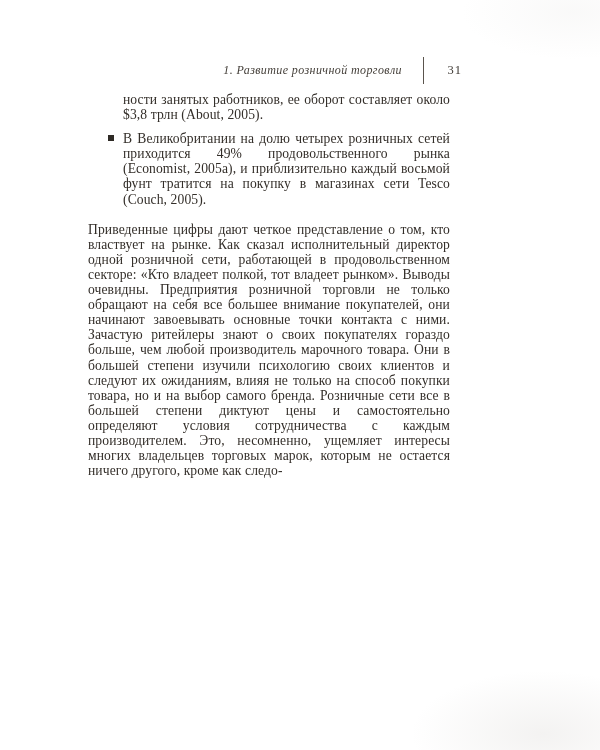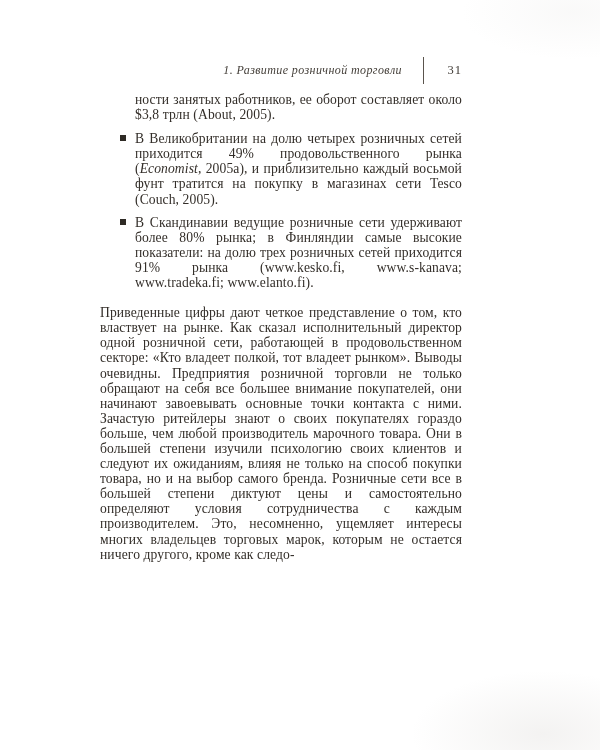--- a/index.html
+++ b/index.html
@@ -47,21 +47,21 @@
   .page-number {
     font-size: 12.5px;
     color: #3c3732;
     min-width: 24px;
     text-align: right;
     letter-spacing: 1px;
   }
 
   .body-text {
     position: absolute;
-    top: 92px; left: 100px; width: 362px;
+    top: 92px; left: 88px; width: 362px;
     color: #332e29;
     font-size: 13.6px;
     line-height: 15.1px;
     text-align: justify;
     letter-spacing: 0.1px;
   }
   .intro-paragraph {
     margin: 0 0 9px 35px;
   }
   ul.bullet-list {
@@ -72,21 +72,21 @@
     position: relative;
     margin: 0 0 8px 35px;
   }
   .bullet-square {
     position: absolute;
     left: -15px; top: 4px;
     width: 6px; height: 6px;
     background: #2e2a25;
     display: inline-block;
   }
-  .it { font-style: italic; }
+  .it { }
   .main-paragraph {
     margin: 15px 0 0 0;
   }
 </style>
 </head>
 <body>
 
 <div class="page">
 
   <div class="smudge smudge-tr"></div>
@@ -100,23 +100,19 @@
 
   <div class="body-text">
 
     <p class="intro-paragraph">ности занятых работников, ее оборот составляет около $3,8 трлн (About, 2005).</p>
 
     <ul class="bullet-list">
       <li>
         <span class="bullet-square"></span>
         <span>В Великобритании на долю четырех розничных сетей приходится 49% продовольственного рынка (</span><span class="it">Economist</span><span>, 2005a), и приблизительно каждый восьмой фунт тратится на покупку в магазинах сети Tesco (Couch, 2005).</span>
       </li>
-      <li>
-        <span class="bullet-square"></span>
-        <span>В Скандинавии ведущие розничные сети удерживают более 80% рынка; в Финляндии самые высокие показатели: на долю трех розничных сетей приходится 91% рынка (www.kesko.fi, www.s-kanava; www.tradeka.fi; www.elanto.fi).</span>
-      </li>
     </ul>
 
     <p class="main-paragraph">Приведенные цифры дают четкое представление о том, кто властвует на рынке. Как сказал исполнительный директор одной розничной сети, работающей в продовольственном секторе: «Кто владеет полкой, тот владеет рынком». Выводы очевидны. Предприятия розничной торговли не только обращают на себя все большее внимание покупателей, они начинают завоевывать основные точки контакта с ними. Зачастую ритейлеры знают о своих покупателях гораздо больше, чем любой производитель марочного товара. Они в большей степени изучили психологию своих клиентов и следуют их ожиданиям, влияя не только на способ покупки товара, но и на выбор самого бренда. Розничные сети все в большей степени диктуют цены и самостоятельно определяют условия сотрудничества с каждым производителем. Это, несомненно, ущемляет интересы многих владельцев торговых марок, которым не остается ничего другого, кроме как следо-</p>
 
   </div>
 
 </div>
 
 </body></html>

